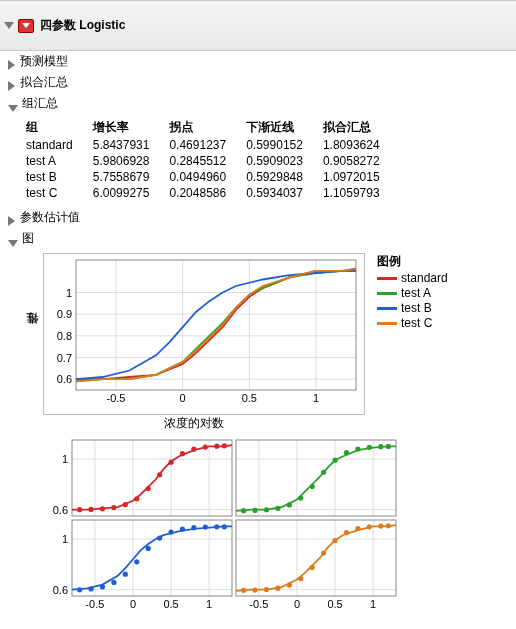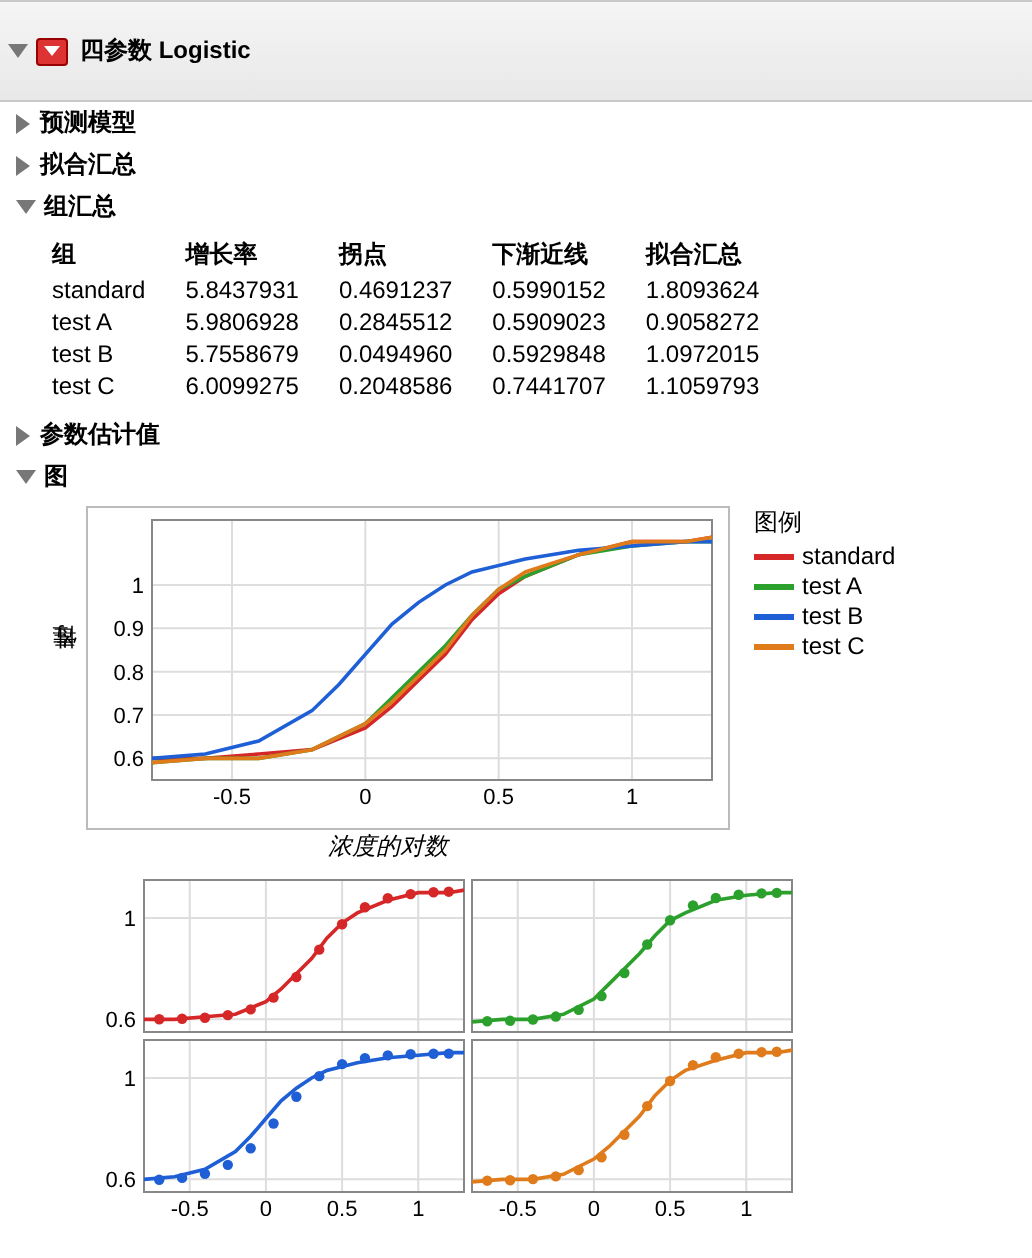--- a/index.html
+++ b/index.html
@@ -17,21 +17,22 @@
     background: linear-gradient(#f5f5f5, #e8e8e8);
     border-top: 1px solid #c9c9c9;
     border-bottom: 1px solid #c9c9c9;
     padding: 16px 4px;
     font-weight: bold;
   }
   .section-header.sub {
     background: #fff;
     border: none;
     padding: 2px 8px;
-    font-weight: bold;
+    font-weight: normal;
+    align-items: flex-end;
   }
   .tri {
     width: 0; height: 0;
     display: inline-block;
   }
   .tri.open {
     border-left: 5px solid transparent;
     border-right: 5px solid transparent;
     border-top: 7px solid #777;
     margin-right: 2px;
@@ -77,21 +78,21 @@
     align-items: flex-start;
     padding: 4px 4px 0 24px;
     gap: 12px;
   }
   .chart-frame {
     border: 1px solid #bbb;
   }
   .legend {
     font-size: 12px;
   }
-  .legend-title { font-weight: normal; margin-bottom: 0; }
+  .legend-title { font-weight: bold; margin-bottom: 0; }
   .legend-item { display: flex; align-items: center; gap: 4px; margin: 1px 0;}
   .legend-swatch {
     width: 20px; height: 3px;
   }
   .axis-label { font-size: 12px; }
 </style>
 </head>
 <body>
 
 <div class="section-header">
@@ -142,21 +143,21 @@
         <td>test B</td>
         <td>5.7558679</td>
         <td>0.0494960</td>
         <td>0.5929848</td>
         <td>1.0972015</td>
       </tr>
       <tr>
         <td>test C</td>
         <td>6.0099275</td>
         <td>0.2048586</td>
-        <td>0.7441707</td>
+        <td>0.5934037</td>
         <td>1.1059793</td>
       </tr>
     </tbody>
 </table>
 
 <div class="section-header sub">
   <span class="tri closed"></span>
   <span>参数估计值</span>
 </div>
 
@@ -188,21 +189,21 @@
           <text x="28" y="107.50000000000001" text-anchor="end" font-size="11" fill="#000">0.7</text>
           <text x="28" y="85.83333333333331" text-anchor="end" font-size="11" fill="#000">0.8</text>
           <text x="28" y="64.16666666666664" text-anchor="end" font-size="11" fill="#000">0.9</text>
           <text x="28" y="42.499999999999986" text-anchor="end" font-size="11" fill="#000">1</text>
           <path d="M32,125.16666666666669L58.66666666666667,125.16666666666669L85.33333333333333,123.00000000000001L112.00000000000001,120.83333333333334L138.66666666666666,110L152,99.16666666666667L165.33333333333331,86.16666666666666L178.66666666666669,73.16666666666666L192.00000000000003,55.833333333333314L205.33333333333334,42.83333333333333L218.66666666666666,34.16666666666666L245.33333333333331,23.3333333333333L272,16.8333333333333L298.66666666666663,16.8333333333333L312,14.666666666666615" fill="none" stroke="#d62728" stroke-width="1.8"></path>
           <path d="M32,127.33333333333334L58.66666666666667,125.16666666666669L85.33333333333333,125.16666666666669L112.00000000000001,120.83333333333334L138.66666666666666,107.83333333333333L152,94.83333333333334L165.33333333333331,81.83333333333331L178.66666666666669,68.83333333333333L192.00000000000003,53.66666666666664L205.33333333333334,40.66666666666666L218.66666666666666,34.16666666666666L245.33333333333331,23.3333333333333L272,18.99999999999997L298.66666666666663,16.8333333333333L312,16.8333333333333" fill="none" stroke="#2ca02c" stroke-width="1.8"></path>
           <path d="M32,125.16666666666669L58.66666666666667,123.00000000000001L85.33333333333333,116.5L112.00000000000001,101.33333333333334L125.33333333333334,88.33333333333333L138.66666666666666,73.16666666666666L152,57.999999999999986L165.33333333333331,47.16666666666667L178.66666666666669,38.499999999999986L192.00000000000003,31.999999999999986L218.66666666666666,25.49999999999997L245.33333333333331,21.166666666666643L272,18.99999999999997L298.66666666666663,16.8333333333333L312,16.8333333333333" fill="none" stroke="#1f5fd6" stroke-width="1.8"></path>
           <path d="M32,127.33333333333334L58.66666666666667,125.16666666666669L85.33333333333333,125.16666666666669L112.00000000000001,120.83333333333334L138.66666666666666,107.83333333333333L152,97L165.33333333333331,84L178.66666666666669,71L192.00000000000003,53.66666666666664L205.33333333333334,40.66666666666666L218.66666666666666,31.999999999999986L245.33333333333331,23.3333333333333L272,16.8333333333333L298.66666666666663,16.8333333333333L312,14.666666666666615" fill="none" stroke="#e07b1c" stroke-width="1.8"></path>
         </svg>
     </div>
-    <div style="text-align:center;width:340px;font-style:italic;" class="axis-label">浓度的对数</div>
+    <div style="text-align:center;width:340px;" class="axis-label">浓度的对数</div>
   </div>
   <div class="legend">
     <div class="legend-title">图例</div>
     <div id="legend-items">
         <div class="legend-item">
           <span class="legend-swatch" style="background: rgb(214, 39, 40);"></span>
           <span>standard</span>
         </div>
         <div class="legend-item">
           <span class="legend-swatch" style="background: rgb(44, 160, 44);"></span>

